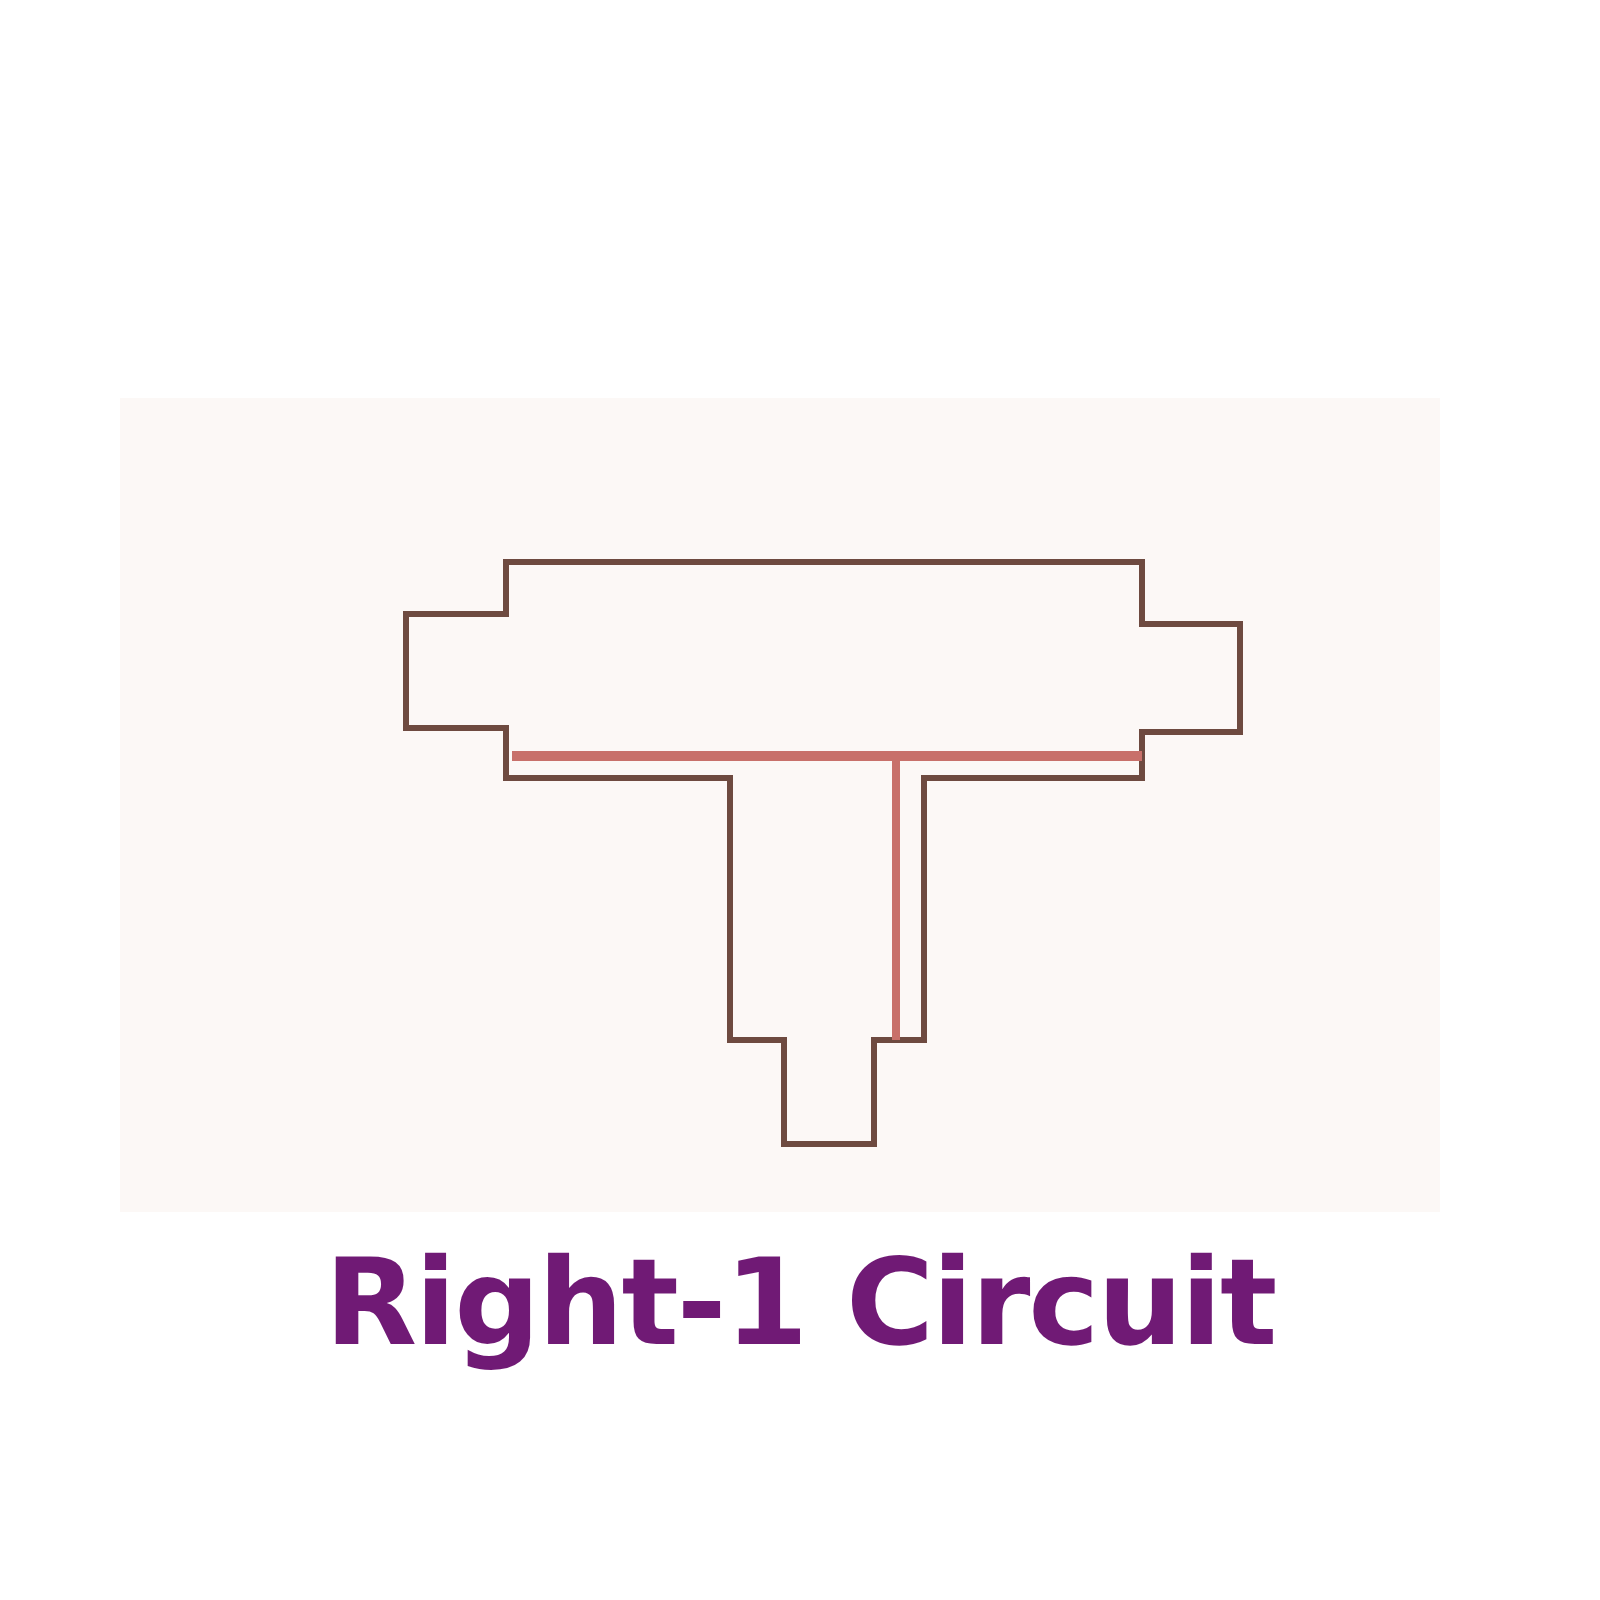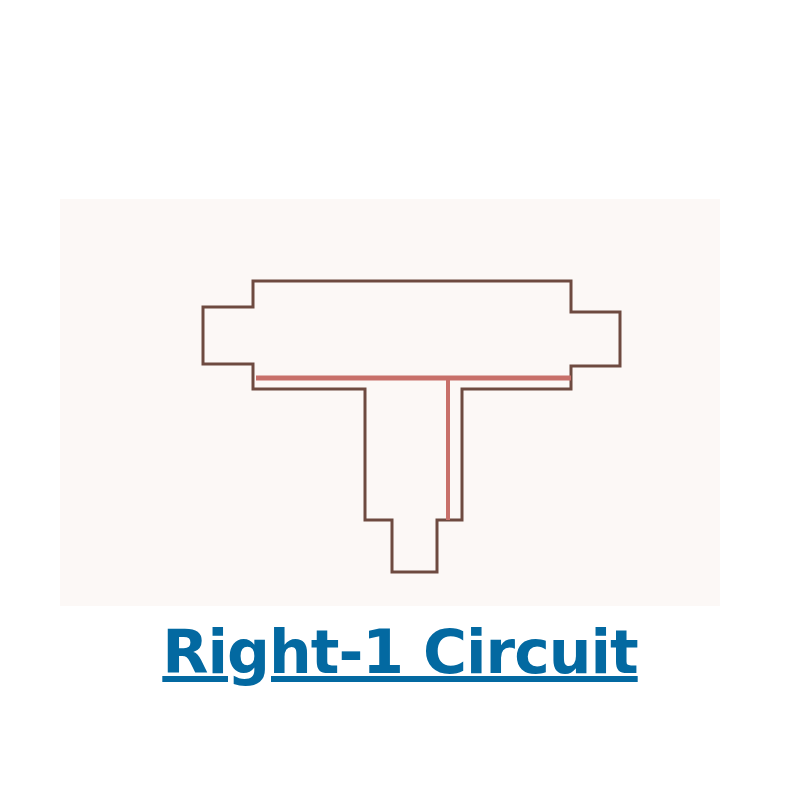--- a/index.html
+++ b/index.html
@@ -5,21 +5,21 @@
     html, body { margin: 0; padding: 0; background: #ffffff; }
     body { width: 800px; height: 800px; position: relative; overflow: hidden; }
     .panel {
       position: absolute; left: 60px; top: 199px; width: 660px; height: 407px;
       background: #fcf8f6;
     }
     svg.diagram { position: absolute; left: 0; top: 0; width: 800px; height: 800px; }
     .caption {
       position: absolute; left: 0; top: 612px; width: 800px; text-align: center;
       font-family: "DejaVu Sans", sans-serif; font-weight: bold; font-size: 60px;
-      color: #0369a1; letter-spacing: -1px; line-height: 80px; text-decoration: underline;
+      color: #701a75; letter-spacing: -1px; line-height: 80px;
     }
   </style>
 </head>
 <body>
 
 <div class="panel"></div>
 
 <svg class="diagram" viewBox="0 0 800 800" xmlns="http://www.w3.org/2000/svg">
 
   <path d="M253,281 L571,281 L571,312 L620,312 L620,366 L571,366 L571,389 L462,389 L462,520 L437,520 L437,572 L392,572 L392,520 L365,520 L365,389 L253,389 L253,364 L203,364 L203,307 L253,307 Z" fill="none" stroke="#6e4a40" stroke-width="3" stroke-linejoin="miter"></path>

